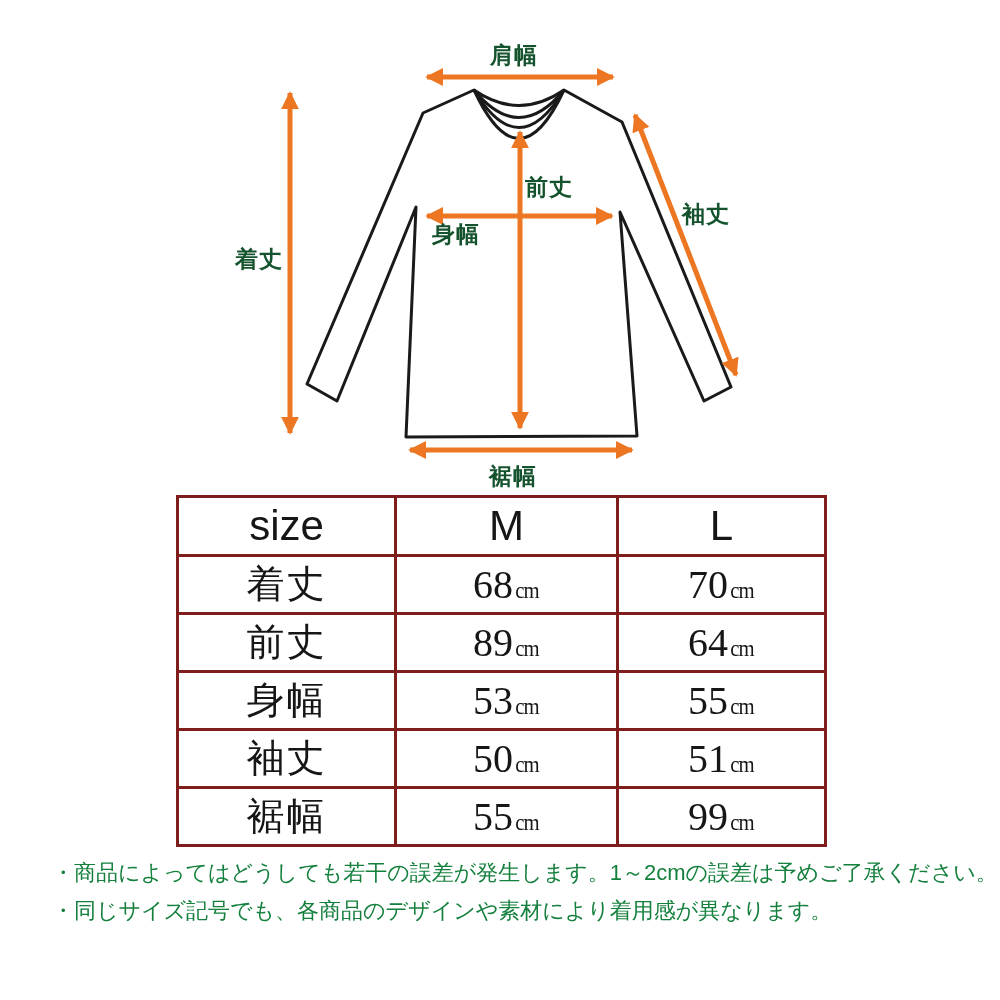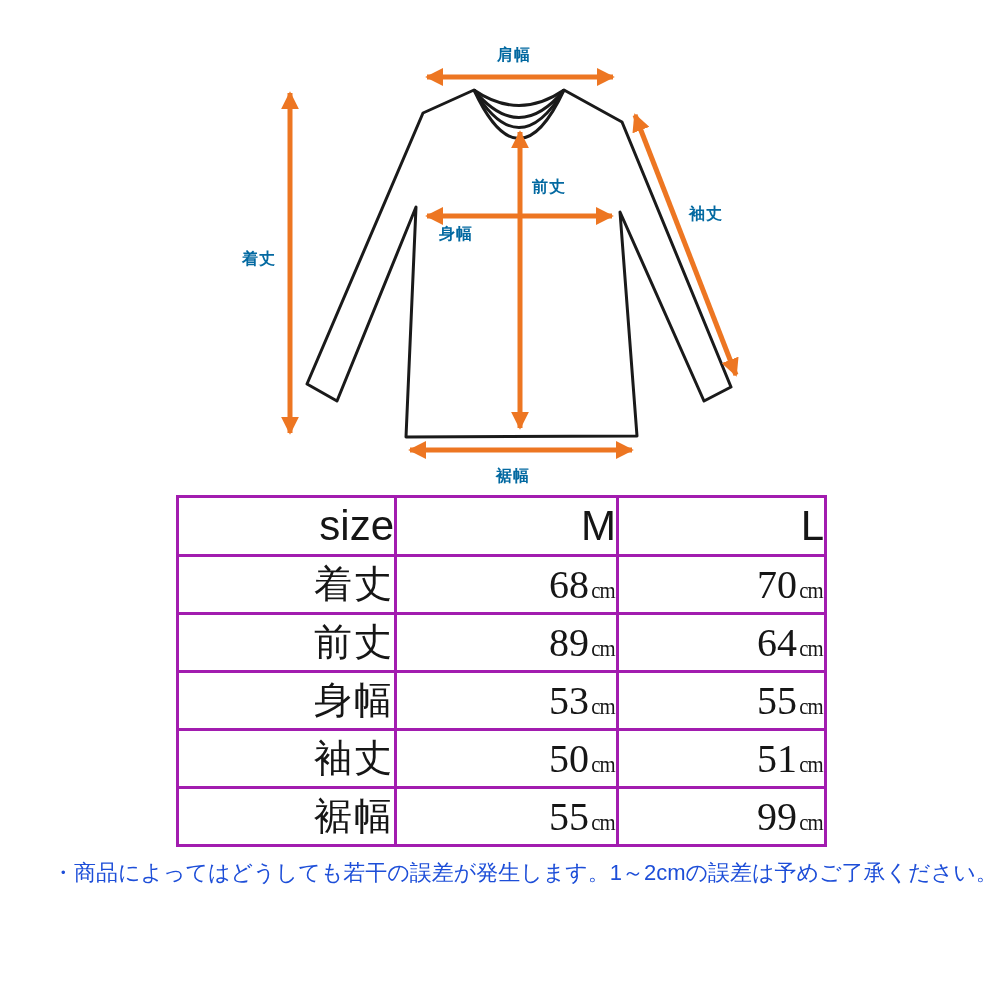--- a/index.html
+++ b/index.html
@@ -5,51 +5,51 @@
   * { margin:0; padding:0; box-sizing:border-box; }
   html,body { background:#ffffff; }
   body { font-family:"Liberation Sans","DejaVu Sans",sans-serif; color:#161616; }
   .canvas { position:relative; width:1000px; height:1000px; background:#fff; overflow:hidden; }
 
   
   .diagram { position:absolute; left:0; top:0; width:1000px; height:495px; }
   .diagram svg { position:absolute; left:0; top:0; }
   .dim-label {
     position:absolute; transform:translate(-50%,-50%);
-    color:#0369a1; font-size:16px; font-weight:600; letter-spacing:1px;
+    color:#14532d; font-size:23px; font-weight:600; letter-spacing:1px;
     white-space:nowrap;
   }
 
   
   table.size-table {
     position:absolute; left:176px; top:495px; width:648px; height:348px;
     border-collapse:collapse; table-layout:fixed; background:#fff;
   }
   .size-table col.c1 { width:218px; }
   .size-table col.c2 { width:222px; }
   .size-table col.c3 { width:208px; }
   .size-table th, .size-table td {
-    border:3px solid #a21caf; text-align:right; vertical-align:middle;
+    border:3px solid #7f1d1d; text-align:center; vertical-align:middle;
     font-weight:500; padding:0;
   }
   .size-table thead tr { height:59px; }
   .size-table tbody tr { height:58px; }
   .size-table th { font-size:42px; }
   .size-table td.rowlabel { font-size:38px; letter-spacing:2px; }
   .size-table td.val { font-size:40px;font-family:Liberation Serif, serif; }
   .size-table .unit {
     font-size:23px; letter-spacing:-1px; display:inline-block;
     transform:scaleX(0.9); margin-left:1px;
   }
 
   
   .notes { position:absolute; left:52px; top:862px; width:910px; }
   .note-line {
     font-size:22px; font-weight:500; line-height:1.0; letter-spacing:0px;
-    margin-bottom:16px; white-space:nowrap; color:#1d4ed8;
+    margin-bottom:16px; white-space:nowrap; color:#15803d;
   }
 </style>
 </head>
 <body>
 
 <div class="canvas">
 
   <div class="diagram">
     <svg width="1000" height="495" viewBox="0 0 1000 495">
       <defs>
@@ -118,15 +118,16 @@
       <tr>
         <td class="rowlabel">裾幅</td>
         <td class="val"><span>55</span><span class="unit">cm</span></td>
         <td class="val"><span>99</span><span class="unit">cm</span></td>
       </tr>
     </tbody>
   </table>
 
   <div class="notes">
     <div class="note-line">・商品によってはどうしても若干の誤差が発生します。1～2cmの誤差は予めご了承ください。</div>
+    <div class="note-line">・同じサイズ記号でも、各商品のデザインや素材により着用感が異なります。</div>
   </div>
 
 </div>
 
 </body></html>

